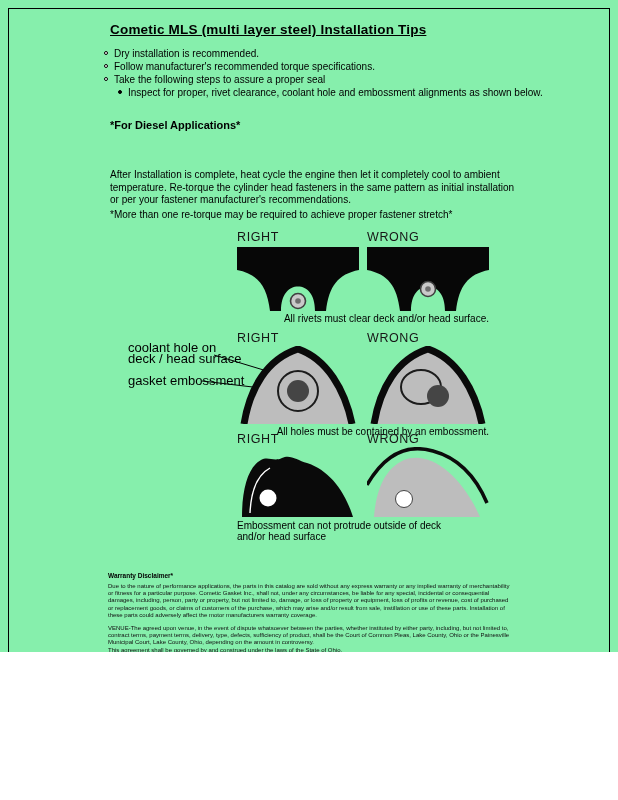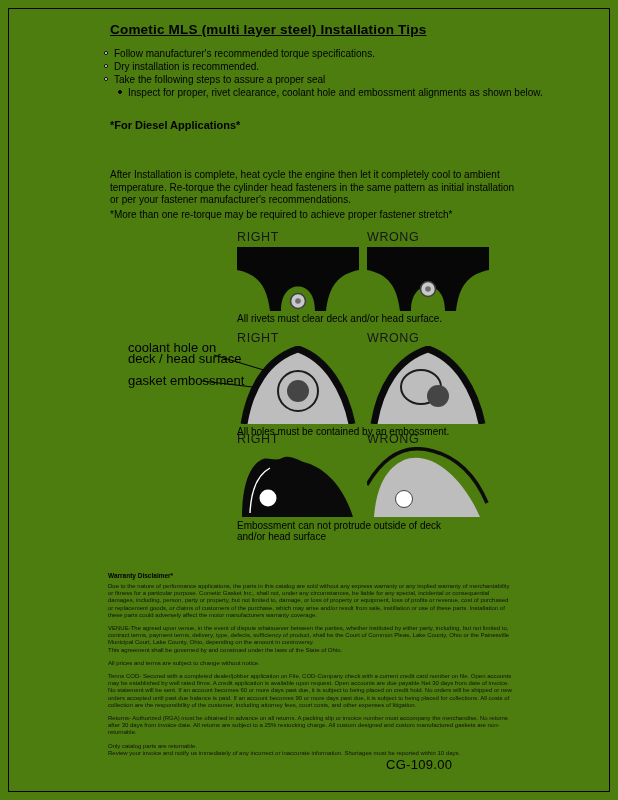--- a/index.html
+++ b/index.html
@@ -1,37 +1,37 @@
 <!DOCTYPE html>
 <html><head>
 <meta charset="utf-8">
 <style>
   * { margin:0; padding:0; box-sizing:border-box; }
   html,body { background:#ffffff; }
   body { font-family:"Liberation Sans", sans-serif; color:#000; }
-  .page { position:relative; width:618px; height:800px; background:#4d7c0f; overflow:hidden; }
+  .page { position:relative; width:618px; height:652px; background:#86efac; overflow:hidden; }
   .page-border { position:absolute; left:8px; top:8px; width:602px; height:784px; border:1.6px solid #000; pointer-events:none; }
 
   .title { position:absolute; left:110px; top:22px; font-size:13.5px; font-weight:bold; text-decoration:underline; letter-spacing:0.2px; }
 
   .tips { position:absolute; left:104px; top:47px; width:460px; }
   .tip { display:flex; align-items:flex-start; font-size:10px; line-height:13px; }
   .marker { flex:none; width:4px; height:4px; border:1px solid #000; border-radius:50%; margin:4px 6px 0 0; background:#fff; }
   .tip.sub { margin-left:14px; }
   .tip.sub .marker { background:#000; width:4px; height:4px; }
 
   .diesel-heading { position:absolute; left:110px; top:119px; font-size:11px; font-weight:bold; }
   .body-para { position:absolute; left:110px; width:470px; font-size:10px; line-height:12.5px; white-space:pre-line; }
   .para1 { top:137px; }
   .para2 { top:169px; }
   .para3 { top:209px; }
 
   .fig-header { position:absolute; width:122px; text-align:left; font-size:12.5px; letter-spacing:0.6px; color:#161616; }
   .fig-panel { position:absolute; width:122px; }
-  .fig-caption { position:absolute; font-size:10px; text-align:left; color:#000; }
+  .fig-caption { position:absolute; font-size:10px; text-align:right; color:#000; }
   .fig-caption.left { text-align:left; white-space:pre-line; }
 
   .fig2-label { position:absolute; font-size:13px; line-height:11px; white-space:pre-line; color:#000; }
   .arrow-overlay { position:absolute; left:110px; top:340px; width:200px; height:60px; pointer-events:none; }
 
   .warranty { position:absolute; left:108px; top:572px; width:404px; }
   .warranty h3 { font-size:6.5px; font-weight:bold; margin-bottom:4px; }
   .warranty p { font-size:6px; line-height:7.2px; margin-bottom:6px; white-space:pre-line; color:#111; }
 
   .footer { position:absolute; left:386px; top:757px; font-size:13px; letter-spacing:0.3px; }
@@ -40,25 +40,25 @@
 <body>
 
 <div class="page">
   <div class="page-border"></div>
 
   <h1 class="title">Cometic MLS (multi layer steel) Installation Tips</h1>
 
   <div class="tips">
     <div class="tip">
       <span class="marker"></span>
-      <span>Follow manufacturer's recommended torque specifications.</span>
+      <span>Dry installation is recommended.</span>
     </div>
     <div class="tip">
       <span class="marker"></span>
-      <span>Dry installation is recommended.</span>
+      <span>Follow manufacturer's recommended torque specifications.</span>
     </div>
     <div class="tip">
       <span class="marker"></span>
       <span>Take the following steps to assure a proper seal</span>
     </div>
     <div class="tip sub">
       <span class="marker"></span>
       <span>Inspect for proper, rivet clearance, coolant hole and embossment alignments as shown below.</span>
     </div>
   </div>

